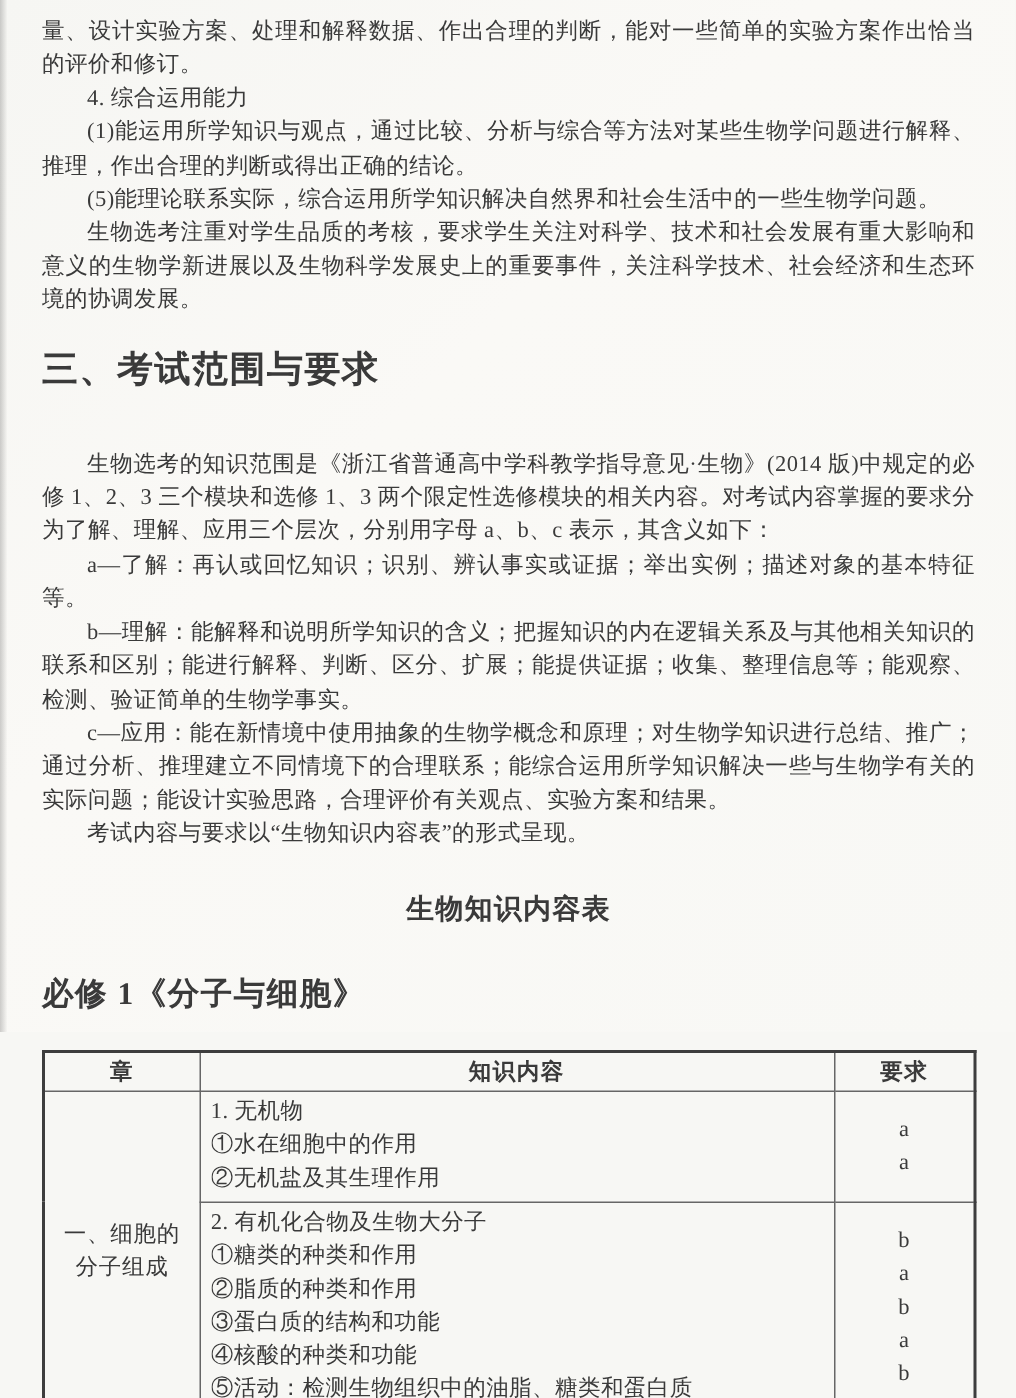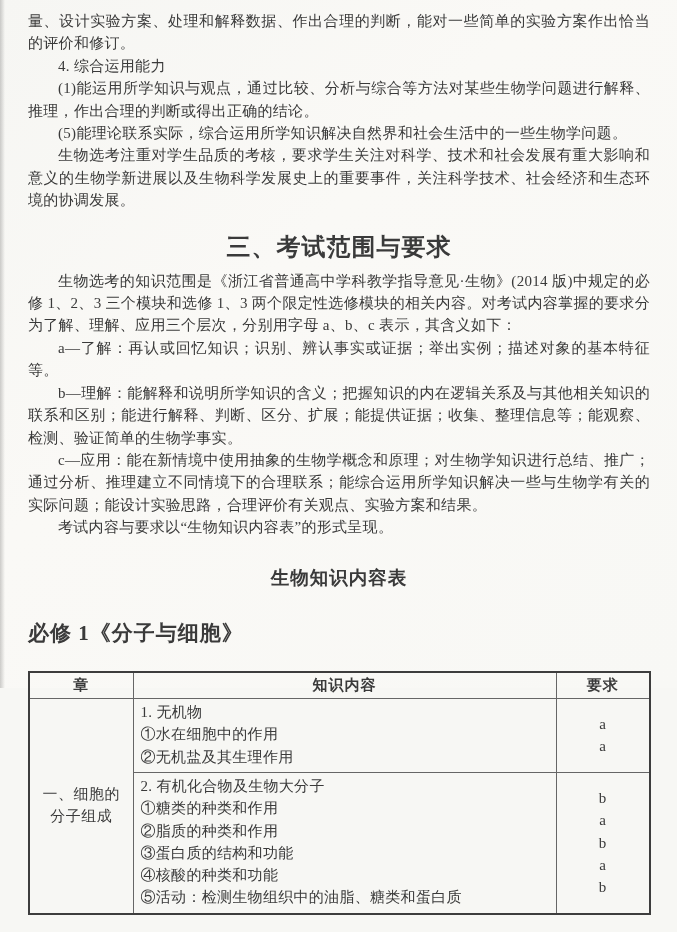--- a/index.html
+++ b/index.html
@@ -24,23 +24,23 @@
   }
   .para {
     font-size:15px;
     line-height:22.4px;
     text-align:justify;
     letter-spacing:.3px;
   }
   .indent { text-indent:2em; }
   .bold { font-weight:bold; }
   .h-section {
-    text-align:center; font-weight:bold;
+    text-align:left; font-weight:bold;
     font-size:24px; line-height:34px;
-    margin-top:18px; margin-bottom:6px;
+    margin-top:18px; margin-bottom:35px;
     letter-spacing:1px;
   }
   .h-table {
     text-align:center; font-weight:bold;
     font-size:18.5px; line-height:27px;
     margin-top:26px;
     letter-spacing:1px;
   }
   .h-module {
     font-weight:bold;

